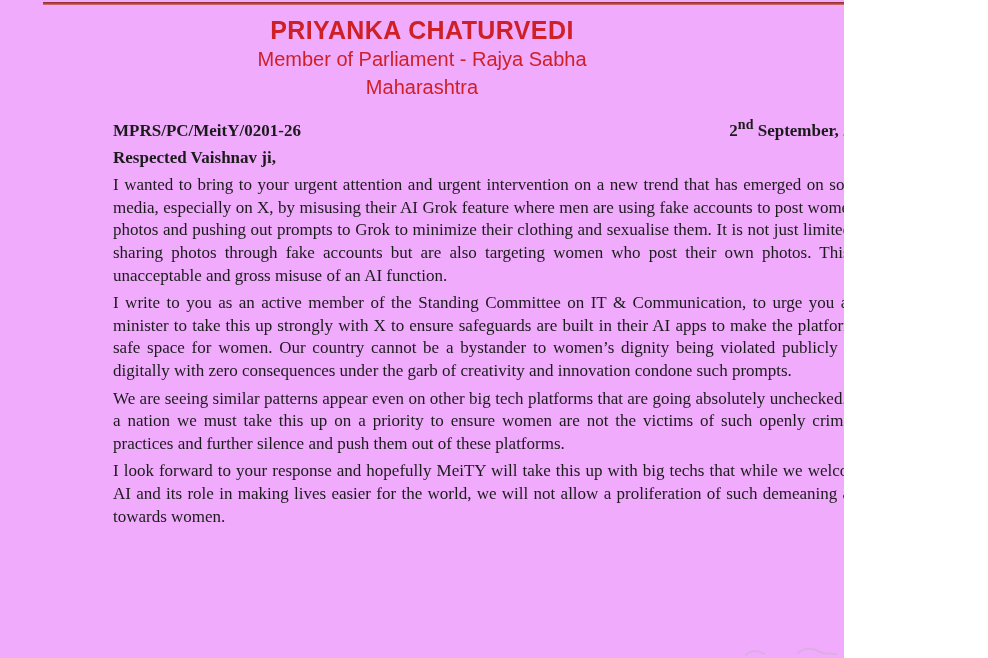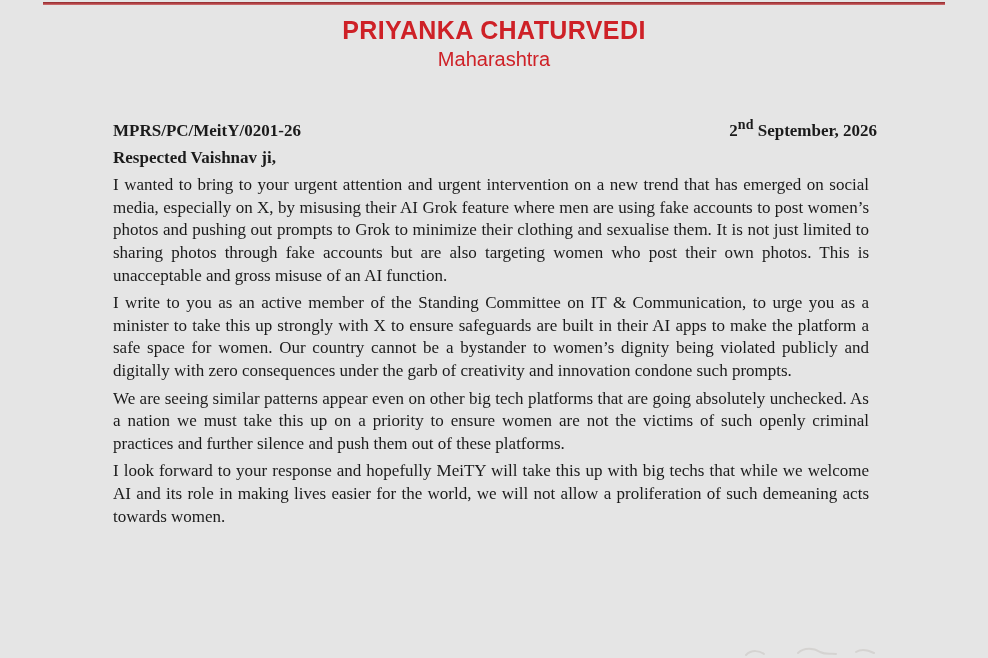--- a/index.html
+++ b/index.html
@@ -4,22 +4,22 @@
 <style>
   html, body { margin: 0; padding: 0; }
   body {
     width: 988px; height: 658px;
     background: #ffffff;
     font-family: "Liberation Serif", serif;
     overflow: hidden;
   }
   .page {
     position: relative;
-    width: 988px; height: 658px;
-    background: #e5e5e5;
+    width: 844px; height: 658px;
+    background: #f0abfc;
     overflow: hidden;
   }
   .top-rule {
     position: absolute;
     top: 2px; left: 43px;
     width: 902px; height: 3px;
     background: linear-gradient(180deg, #8f2a2d 0%, #b8484b 60%, #d07779 100%);
   }
   .letterhead {
     position: absolute;
@@ -81,20 +81,21 @@
 </style>
 </head>
 <body>
 
 <div class="page">
 
   <div class="top-rule"></div>
 
   <header class="letterhead">
     <h1 class="lh-name">PRIYANKA CHATURVEDI</h1>
+    <div class="lh-sub">Member of Parliament - Rajya Sabha</div>
     <div class="lh-sub">Maharashtra</div>
   </header>
 
   <main class="content">
 
     <div class="meta-row">
       <span>MPRS/PC/MeitY/0201-26</span>
       <span><span>2</span><sup>nd</sup><span> September, 2026</span></span>
     </div>
 

